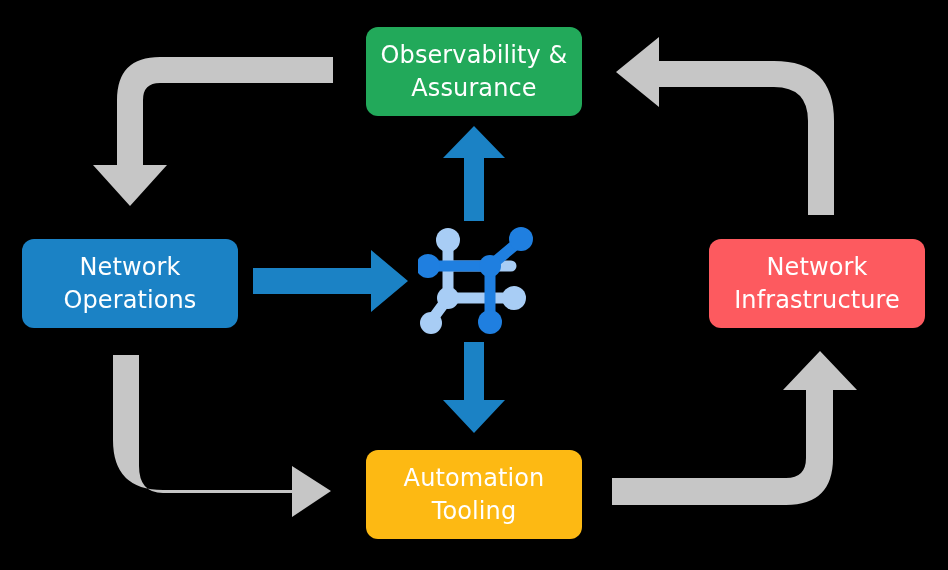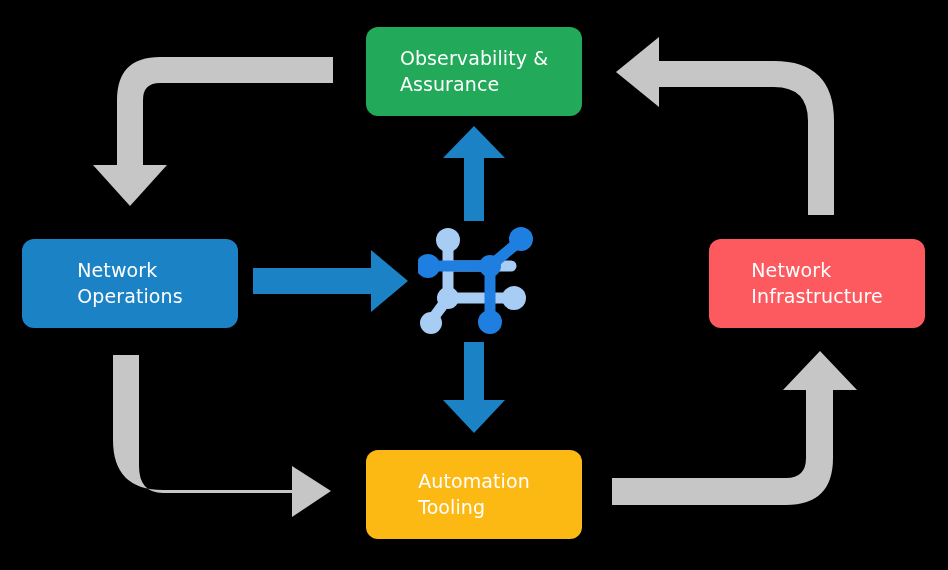--- a/index.html
+++ b/index.html
@@ -14,23 +14,23 @@
     background: #000000;
     overflow: hidden;
     font-family: "DejaVu Sans", sans-serif;
   }
   .node-box {
     position: absolute;
     border-radius: 12px;
     display: flex;
     align-items: center;
     justify-content: center;
-    text-align: left;
+    text-align: center;
     color: #ffffff;
-    font-size: 19px;
+    font-size: 24px;
     line-height: 1.35;
     font-weight: 400;
     letter-spacing: 0.1px;
     box-sizing: border-box;
     padding: 4px 10px;
     white-space: pre-line;
   }
   #box-observability {
     left: 366px; top: 27px; width: 216px; height: 89px;
   }

